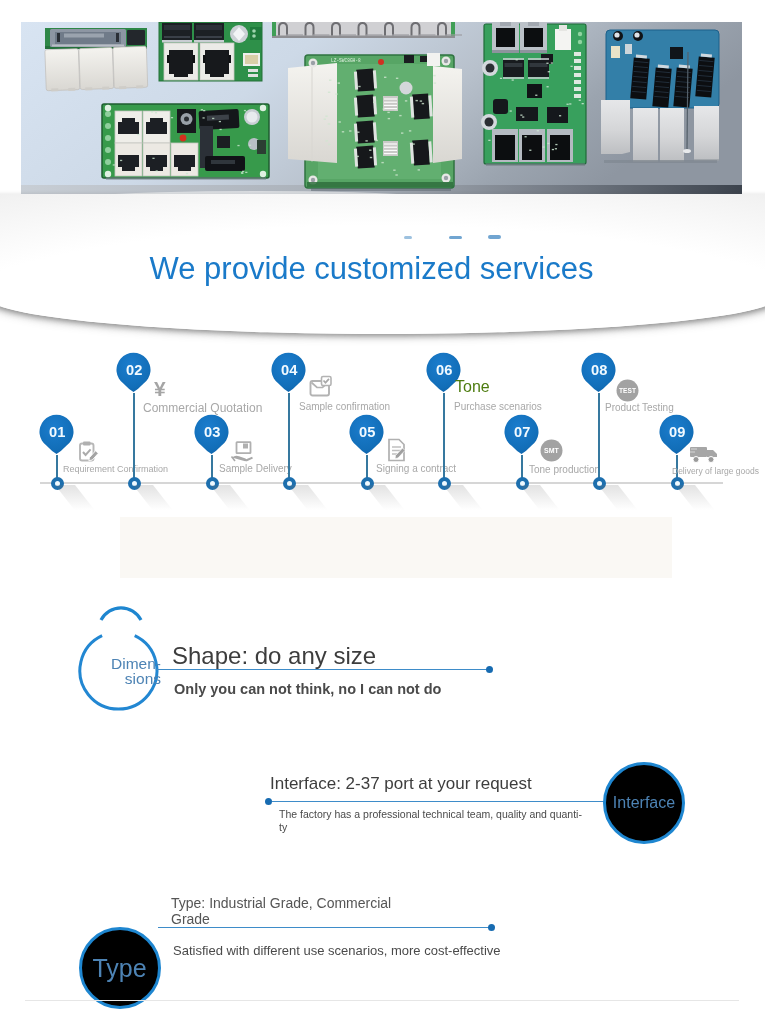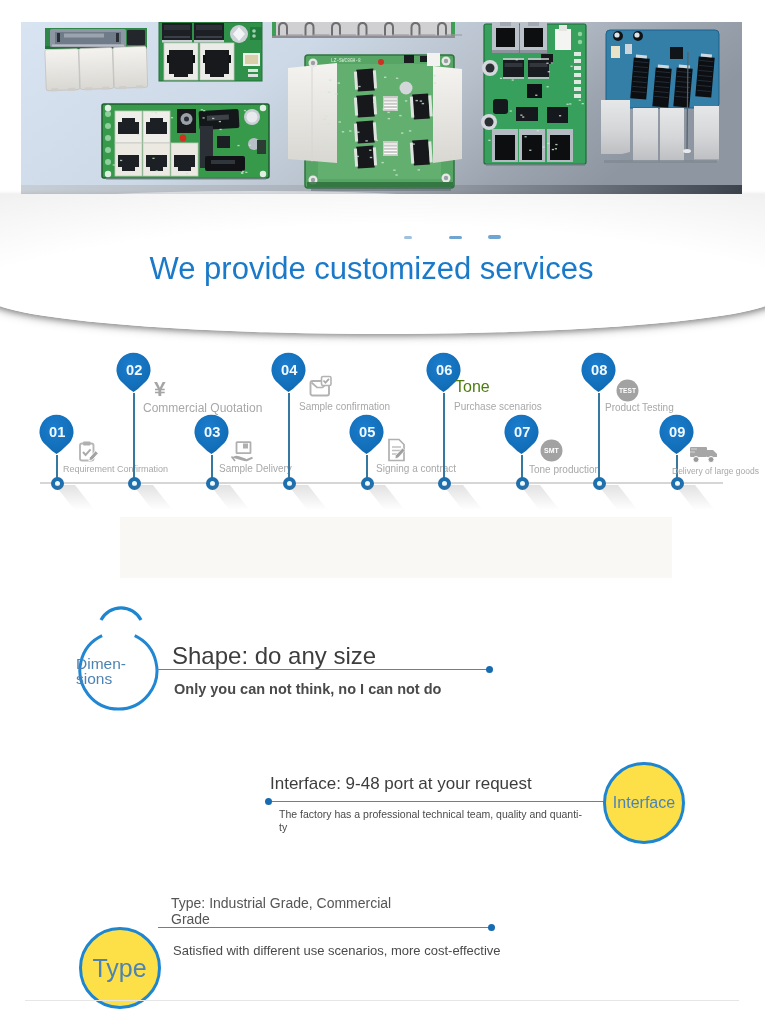--- a/index.html
+++ b/index.html
@@ -8,21 +8,21 @@
   .hero{left:-15px;top:194px;width:795px;height:140px;background:radial-gradient(110% 150% at 50% 105%, #ffffff 55%, #f2f2f2 80%, #e3e3e3 100%);border-radius:0 0 50% 50% / 0 0 38px 38px;box-shadow:0 4px 8px -2px rgba(70,70,70,0.52), 0 2px 4px rgba(95,95,95,0.3);}
   .title{left:-11px;top:251px;width:765px;text-align:center;font-size:31px;color:#1a7ac9;letter-spacing:0px;}
   .dash{background:#4e8fc6;border-radius:2px;filter:blur(0.5px);opacity:0.8;}
   .balloon{width:35px;height:46px;}
   .bnum{font-size:15.5px;font-weight:bold;fill:#f2faff;font-family:"Liberation Sans",sans-serif;}
   .vline{width:2.2px;background:#36789f;}
   .ring{width:5px;height:5px;border:4px solid #1d6fae;border-radius:50%;background:#eef9ff;}
   .baseline{left:40px;top:482px;width:683px;height:1.6px;background:#d6d6d6;}
   .lbl{color:#a8a8a8;font-size:10px;white-space:nowrap;}
   .wedge{width:20px;height:25px;transform:skewX(38deg);transform-origin:top left;background:linear-gradient(to bottom, rgba(110,110,110,0.20), rgba(120,120,120,0));}
-  .circ{border:3px solid #1e86d0;border-radius:50%;background:#fde047;display:flex;align-items:center;justify-content:center;text-align:left;color:#1b7cc9;}
+  .circ{border:3px solid #1e86d0;border-radius:50%;background:#000000;display:flex;align-items:center;justify-content:center;text-align:left;color:#1b7cc9;}
   .hline{height:1px;background:#3e8cc9;}
   .dot{width:7px;height:7px;border-radius:50%;background:#176bb1;}
   .h1t{font-size:18px;color:#3d3d3d;white-space:nowrap;}
   .sub{font-size:14.5px;color:#4a4a4a;white-space:nowrap;}
 </style>
 </head>
 <body>
 
 <div class="abs" id="photo" style="left:21px;top:22px;width:721px;height:172px;">
 <svg width="721" height="172" viewBox="0 0 721 172" xmlns="http://www.w3.org/2000/svg">
@@ -577,27 +577,27 @@
 <path d="M2 5 h6 M1 8 h5" stroke="#d5d5d5" stroke-width="1.2"></path>
 </svg>
 </div>
 
 <svg class="abs" style="left:99px;top:605px;" width="44" height="16" viewBox="0 0 44 16">
     <path d="M2 15 A 22.5 22.5 0 0 1 42 15" fill="none" stroke="#1e86d0" stroke-width="3.2"></path>
   </svg>
 <svg class="abs" style="left:76px;top:628px;" width="85" height="85" viewBox="0 0 85 85">
     <path d="M 26.1 7.7 A 38.5 38.5 0 1 0 58.7 7.7" fill="#ffffff" stroke="#2287d2" stroke-width="3"></path>
   </svg>
-<div class="abs" style="left:76px;top:655.5px;width:85px;text-align:left;font-size:15.5px;line-height:15px;color:#4d83b4;">Dimen-<br>sions</div>
+<div class="abs" style="left:76px;top:655.5px;width:85px;text-align:right;font-size:15.5px;line-height:15px;color:#4d83b4;">Dimen-<br>sions</div>
 <div class="abs h1t" style="left:172px;top:642px;font-size:24px;">Shape: do any size</div>
 <div class="abs hline" style="left:156px;top:669px;width:334px;"></div>
 <div class="abs dot" style="left:486px;top:666px;"></div>
 <div class="abs sub" style="left:174px;top:681px;font-weight:bold;">Only you can not think, no I can not do</div>
 
-<div class="abs h1t" style="left:270px;top:774px;font-size:17px;">Interface: 9-48 port at your request</div>
+<div class="abs h1t" style="left:270px;top:774px;font-size:17px;">Interface: 2-37 port at your request</div>
 <div class="abs hline" style="left:272px;top:801px;width:333px;"></div>
 <div class="abs dot" style="left:265px;top:798px;"></div>
 <div class="abs circ" style="left:603px;top:761.5px;width:76px;height:76px;font-size:16px;color:#4d83b4;">Interface</div>
 <div class="abs" style="left:279px;top:807.5px;font-size:10.5px;color:#4a4a4a;line-height:13.5px;white-space:nowrap;">The factory has a professional technical team, quality and quanti-<br>ty</div>
 
 <div class="abs circ" style="left:78.5px;top:927px;width:76px;height:76px;font-size:25px;color:#4d83b4;">Type</div>
 <div class="abs" style="left:171px;top:896px;font-size:14px;color:#555;line-height:15.5px;">Type: Industrial Grade, Commercial<br>Grade</div>
 <div class="abs hline" style="left:158px;top:927px;width:334px;"></div>
 <div class="abs dot" style="left:488px;top:924px;"></div>
 <div class="abs sub" style="left:173px;top:942.5px;font-size:13px;">Satisfied with different use scenarios, more cost-effective</div>

